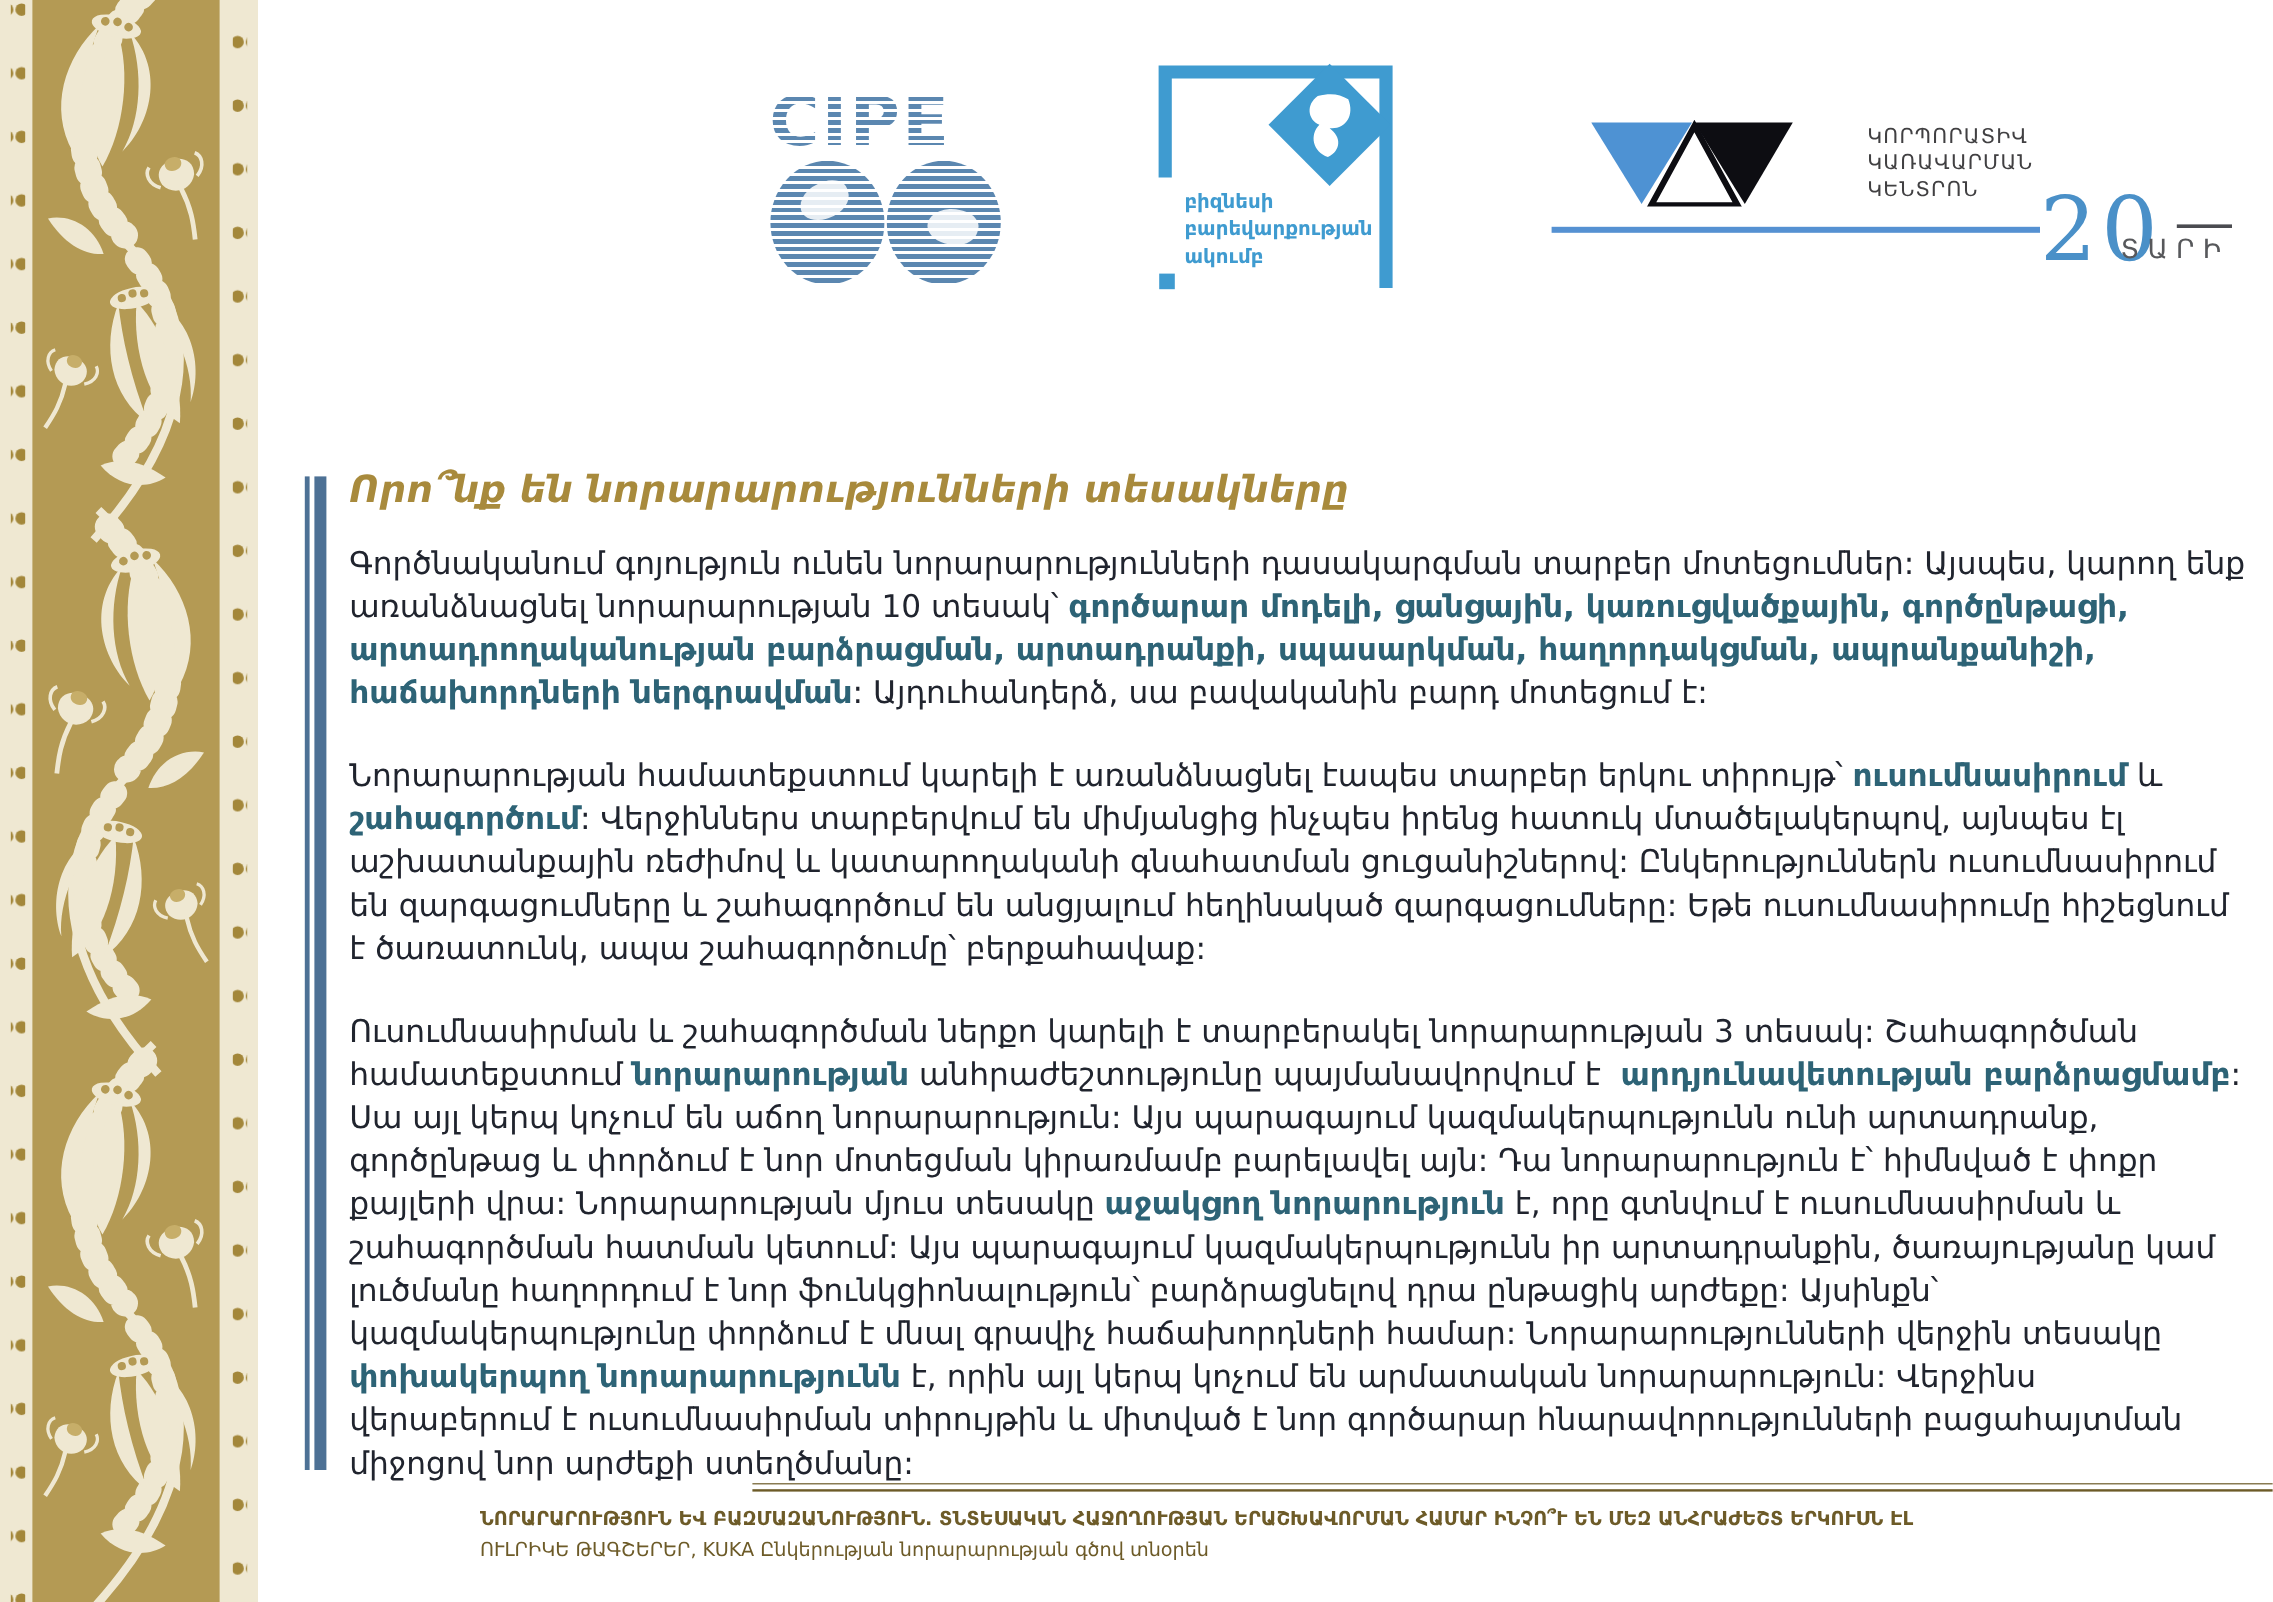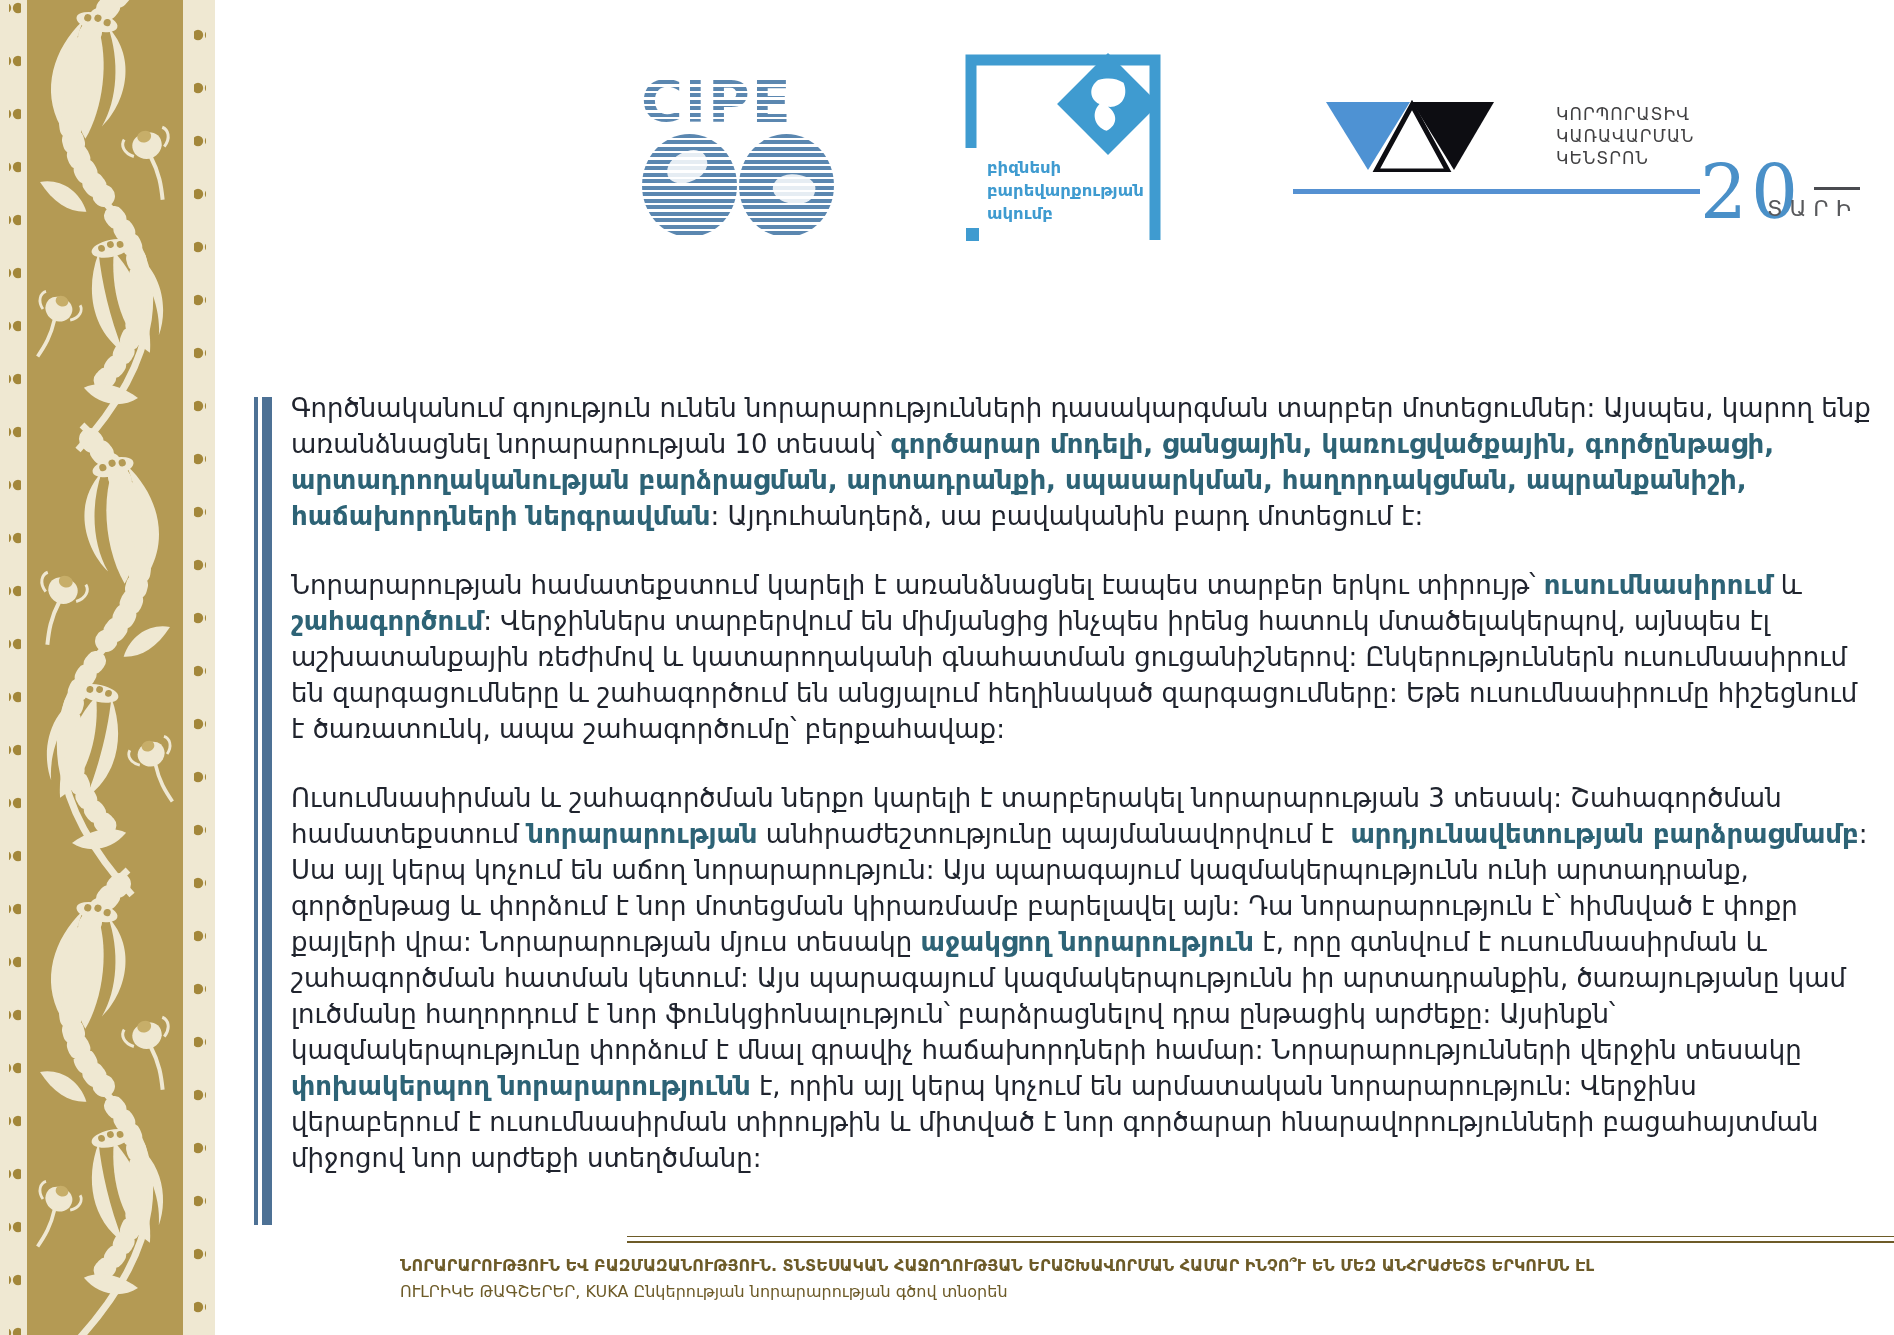--- a/index.html
+++ b/index.html
@@ -160,20 +160,21 @@
 <div class="abs anniv-dash"></div>
 <div class="abs anniv-label">ՏԱՐԻ</div>
 
 <div class="abs quote-bars">
   <div class="thin"></div>
     <div class="gap"></div>
     <div class="thick"></div>
 </div>
 
 <div class="abs content">
+  <h1 class="title">Որո՞նք են նորարարությունների տեսակները</h1>
   <p><span>Գործնականում գոյություն ունեն նորարարությունների դասակարգման տարբեր մոտեցումներ: Այսպես, կարող ենք առանձնացնել նորարարության 10 տեսակ՝ </span><span class="hl">գործարար մոդելի, ցանցային, կառուցվածքային, գործընթացի, արտադրողականության բարձրացման, արտադրանքի, սպասարկման, հաղորդակցման, ապրանքանիշի, հաճախորդների ներգրավման</span><span>: Այդուհանդերձ, սա բավականին բարդ մոտեցում է:</span></p>
   <p><span>Նորարարության համատեքստում կարելի է առանձնացնել էապես տարբեր երկու տիրույթ՝ </span><span class="hl">ուսումնասիրում</span><span> և </span><span class="hl">շահագործում</span><span>: Վերջիններս տարբերվում են միմյանցից ինչպես իրենց հատուկ մտածելակերպով, այնպես էլ աշխատանքային ռեժիմով և կատարողականի գնահատման ցուցանիշներով: Ընկերություններն ուսումնասիրում են զարգացումները և շահագործում են անցյալում հեղինակած զարգացումները: Եթե ուսումնասիրումը հիշեցնում է ծառատունկ, ապա շահագործումը՝ բերքահավաք:</span></p>
   <p><span>Ուսումնասիրման և շահագործման ներքո կարելի է տարբերակել նորարարության 3 տեսակ: Շահագործման համատեքստում </span><span class="hl">նորարարության</span><span> անհրաժեշտությունը պայմանավորվում է&nbsp; </span><span class="hl">արդյունավետության բարձրացմամբ</span><span>: Սա այլ կերպ կոչում են աճող նորարարություն: Այս պարագայում կազմակերպությունն ունի արտադրանք, գործընթաց և փորձում է նոր մոտեցման կիրառմամբ բարելավել այն: Դա նորարարություն է՝ հիմնված է փոքր քայլերի վրա: Նորարարության մյուս տեսակը </span><span class="hl">աջակցող նորարություն</span><span> է, որը գտնվում է ուսումնասիրման և շահագործման հատման կետում: Այս պարագայում կազմակերպությունն իր արտադրանքին, ծառայությանը կամ լուծմանը հաղորդում է նոր ֆունկցիոնալություն՝ բարձրացնելով դրա ընթացիկ արժեքը: Այսինքն՝ կազմակերպությունը փորձում է մնալ գրավիչ հաճախորդների համար: Նորարարությունների վերջին տեսակը </span><span class="hl">փոխակերպող նորարարությունն</span><span> է, որին այլ կերպ կոչում են արմատական նորարարություն: Վերջինս վերաբերում է ուսումնասիրման տիրույթին և միտված է նոր գործարար հնարավորությունների բացահայտման միջոցով նոր արժեքի ստեղծմանը:</span></p>
 </div>
 
 <div class="abs footer-rule"></div>
 <div class="abs footer-text">
   <div class="f1">ՆՈՐԱՐԱՐՈՒԹՅՈՒՆ ԵՎ ԲԱԶՄԱԶԱՆՈՒԹՅՈՒՆ. ՏՆՏԵՍԱԿԱՆ ՀԱՋՈՂՈՒԹՅԱՆ ԵՐԱՇԽԱՎՈՐՄԱՆ ՀԱՄԱՐ ԻՆՉՈ՞Ւ ԵՆ ՄԵԶ ԱՆՀՐԱԺԵՇՏ ԵՐԿՈՒՍՆ ԷԼ</div>
   <div class="f2">ՈՒԼՐԻԿԵ ԹԱԳՇԵՐԵՐ, KUKA Ընկերության նորարարության գծով տնօրեն</div>
 </div>

